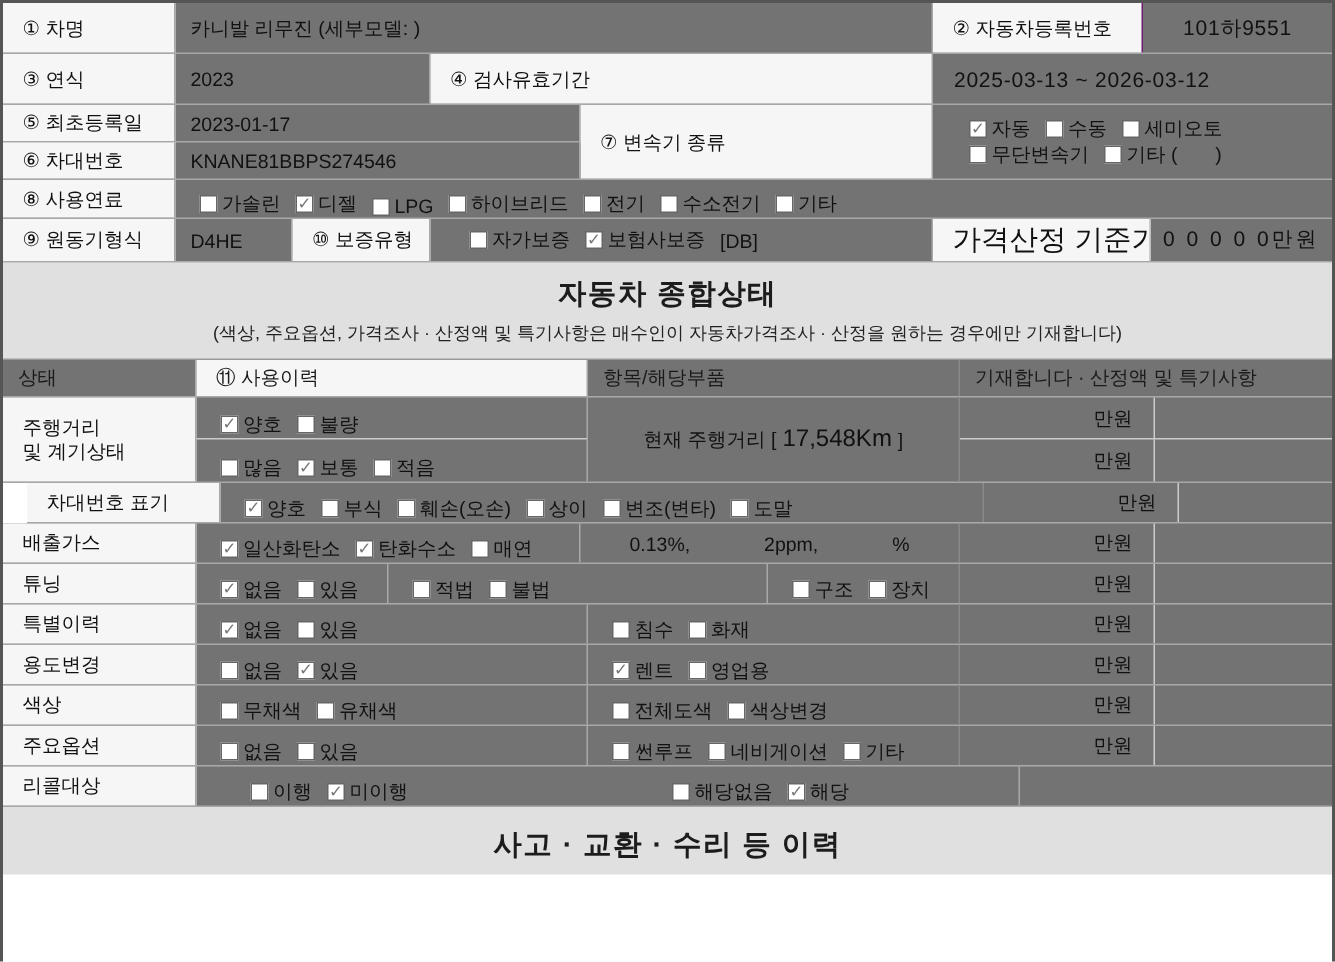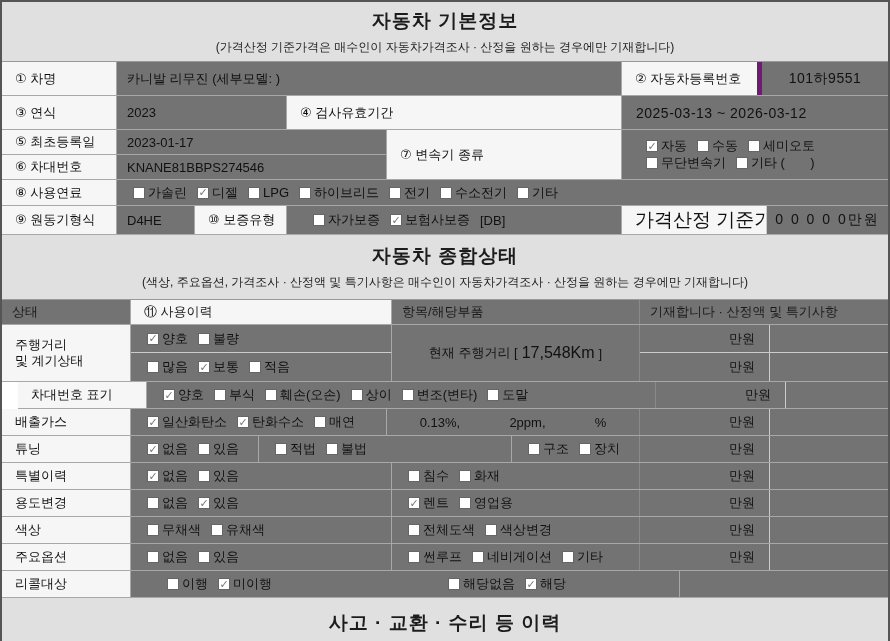--- a/index.html
+++ b/index.html
@@ -12,50 +12,46 @@
 
   .frow { display:grid; border-bottom:1px solid #a8a8a8; background:#737373; }
   .c { border-right:1px solid #a8a8a8; display:flex; align-items:center; padding:0 10px; font-size:13px; overflow:hidden; white-space:nowrap; }
   .c.last { border-right:none; }
   .lab { background:#f6f6f6; padding-left:13px; }
   .lt { border-right:1px solid #ccc; }
   .center { justify-content:center; }
   .bb { border-bottom:1px solid #a8a8a8; }
   .bbl { border-bottom:1px solid #ccc; }
 
-  .cbgroup { display:flex; align-items:center;padding-left:16px; }
+  .cbgroup { display:flex; align-items:flex-end;padding-left:16px; }
   .cbitem { display:inline-flex; align-items:center; margin-right:10px; font-size:13px; white-space:nowrap; }
   .cb { width:12px; height:12px; border:1px solid #666; background:#fff; display:inline-flex; align-items:center; justify-content:center; font-size:11px; color:#777; flex:none; margin-right:3px; }
   .cb.checked::after { content:"✓"; line-height:1; }
 
   .val-lg { font-size:14px; letter-spacing:0.5px; }
   .price-val { font-size:14px; letter-spacing:2px; }
   .km { font-size:16px; margin:0 4px; }
   .won { justify-content:flex-end; padding-right:14px; }
   .vline-strong { border-right:1px solid #8a8a8a; }
   .two-line { line-height:1.25; flex-direction:column; align-items:flex-start; justify-content:center; }
   .spread { justify-content:space-around; padding:0 8px; }
   .hcell { font-size:13px; color:#1a1a1a; }
 </style>
 </head>
 <body>
 
 <div class="page">
 
-  <div class="band" style="height:60px">
-    <div class="band-title">자동차 기본정보</div>
-    <div class="band-sub">(가격산정 기준가격은 매수인이 자동차가격조사 · 산정을 원하는 경우에만 기재합니다)</div>
-  </div>
 
   <div>
 
     <div class="frow" style="height:34px; grid-template-columns:115px 505px 140px 1fr;">
       <div class="c lab">① 차명</div>
       <div class="c">카니발 리무진 (세부모델: )</div>
-      <div class="c lab lt" style="border-right:5px solid #701a75;">② 자동차등록번호</div>
+      <div class="c lab lt" style="border-right:1px solid #701a75;">② 자동차등록번호</div>
       <div class="c last center val-lg">101하9551</div>
     </div>
 
     <div class="frow" style="height:34px; grid-template-columns:115px 170px 335px 1fr;">
       <div class="c lab">③ 연식</div>
       <div class="c">2023</div>
       <div class="c lab">④ 검사유효기간</div>
       <div class="c last val-lg" style="padding-left:14px;">2025-03-13 ~ 2026-03-12</div>
     </div>
 

